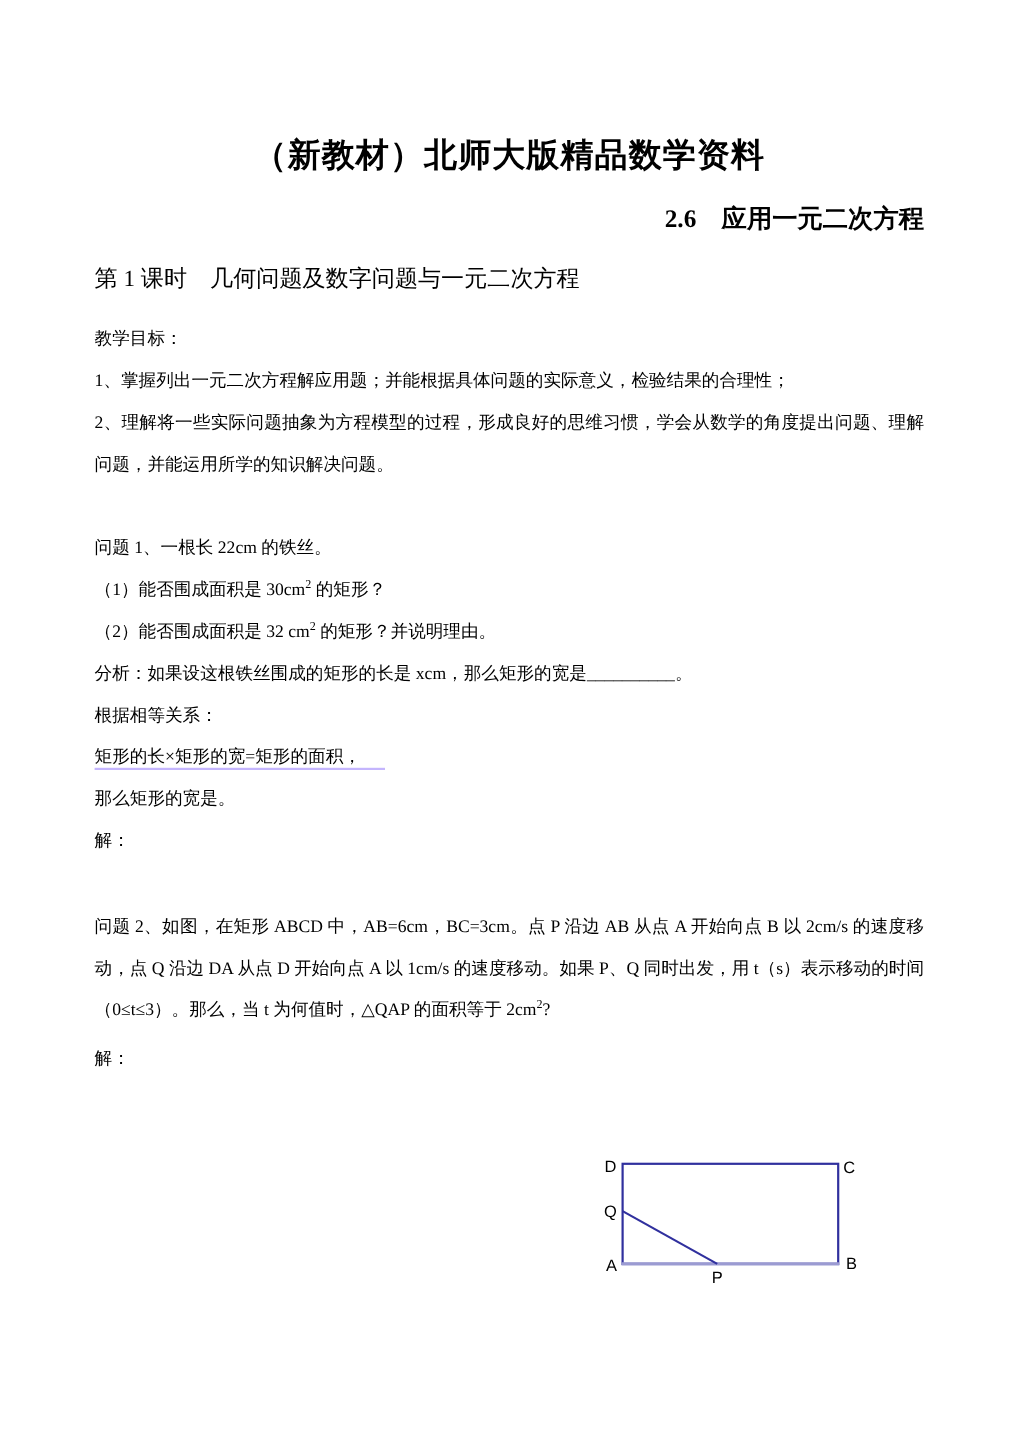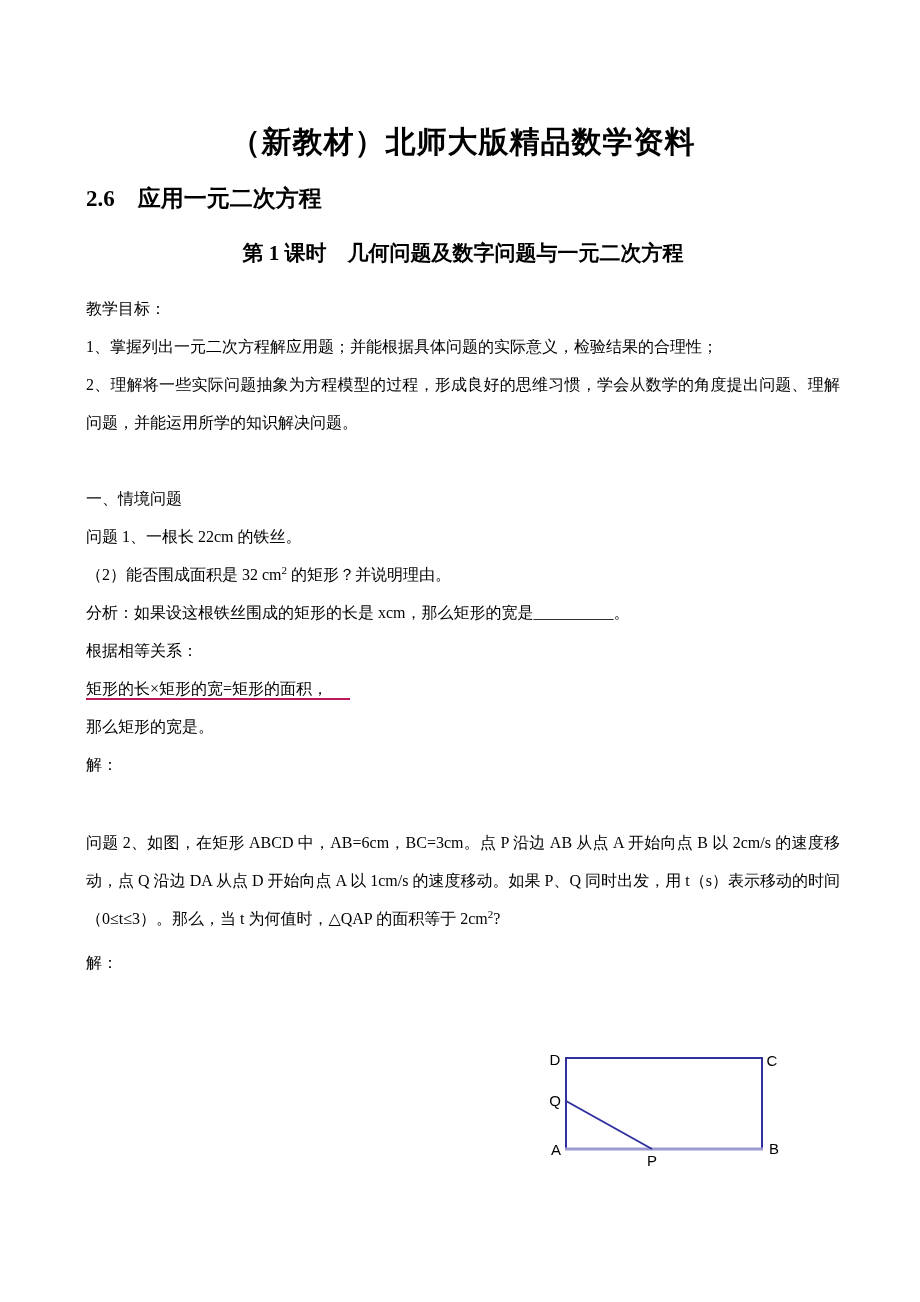--- a/index.html
+++ b/index.html
@@ -17,40 +17,40 @@
 
   .doc-title {
     margin:124px 0 0 0;
     font-family:"Liberation Sans","DejaVu Sans",sans-serif;
     font-weight:bold; font-size:30px; line-height:36px;
     text-align:center; letter-spacing:1px;
   }
   .chapter-heading {
     margin:24px 0 0 0;
     font-weight:bold; font-size:23px; line-height:30px;
-    text-align:left;
+    text-align:right;
   }
   .lesson-heading {
     margin:24px 0 0 0;
-    font-weight:bold; font-size:21px; line-height:30px;
-    text-align:center;
+    font-weight:normal; font-size:21px; line-height:30px;
+    text-align:left;
   }
 
   .line { margin:0; line-height:38px; }
   .first-body { margin-top:22px; }
   .bold { font-weight:normal; }
   .justify { text-align:justify; text-justify:inter-character; }
   .spacer38 { height:38px; }
   .spacer40 { height:40px; }
   .gap6 { margin-top:6px; }
 
   sup.sq { font-size:11px; vertical-align:super; line-height:0; }
 
   .underlined {
-    border-bottom:2px solid #be185d;
+    border-bottom:2px solid #c4b5fd;
     padding-right:22px;
     padding-bottom:1px;
   }
 
   .figure {
     position:absolute; left:545px; top:1040px;
     width:260px; height:150px;
   }
   .figure svg { display:block; }
   .fig-label {
@@ -67,24 +67,24 @@
     <p class="doc-title">（新教材）北师大版精品数学资料</p>
     <p class="chapter-heading">2.6　应用一元二次方程</p>
     <p class="lesson-heading">第 1 课时　几何问题及数字问题与一元二次方程</p>
 
     <p class="line first-body bold">教学目标：</p>
     <p class="line justify">1、掌握列出一元二次方程解应用题；并能根据具体问题的实际意义，检验结果的合理性；</p>
     <p class="line justify">2、理解将一些实际问题抽象为方程模型的过程，形成良好的思维习惯，学会从数学的角度提出问题、理解问题，并能运用所学的知识解决问题。</p>
 
     <div class="spacer38"></div>
 
-    <p class="line bold">一、情境问题</p>
 
     <p class="line"><span class="bold">问题 1、</span><span>一根长 22cm 的铁丝。</span></p>
 
+    <p class="line"><span>（1）能否围成面积是 30cm</span><sup class="sq">2</sup><span> 的矩形？</span></p>
 
     <p class="line"><span>（2）能否围成面积是 32 cm</span><sup class="sq">2</sup><span> 的矩形？并说明理由。</span></p>
 
     <p class="line"><span>分析：如果设这根铁丝围成的矩形的长是 xcm，那么矩形的宽是</span><span>__________</span><span>。</span></p>
 
     <p class="line">根据相等关系：</p>
 
     <p class="line"><span class="underlined">矩形的长×矩形的宽=矩形的面积，</span></p>
 
     <p class="line">那么矩形的宽是。</p>

